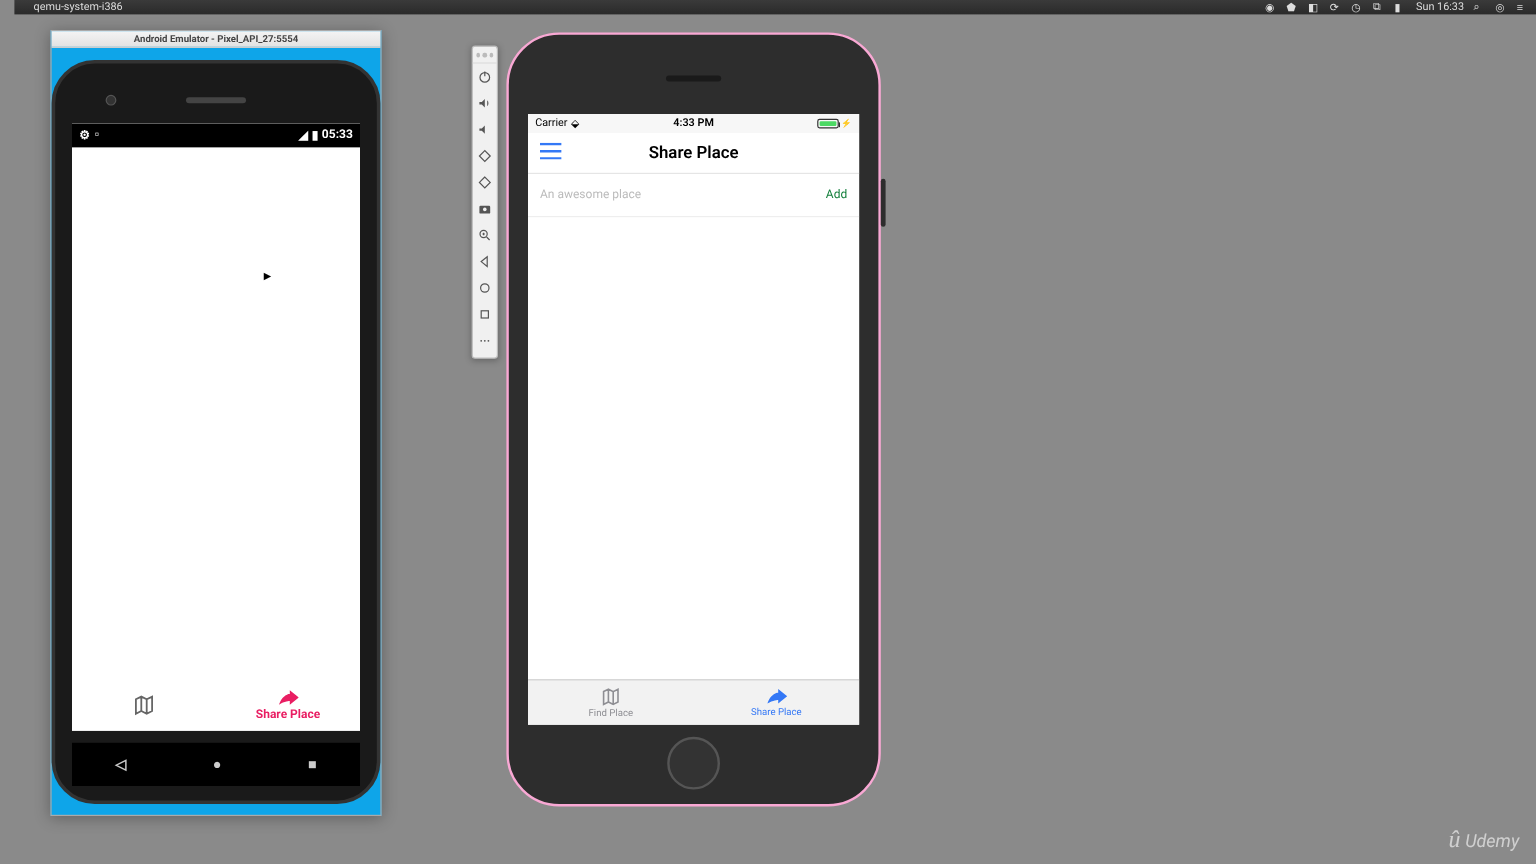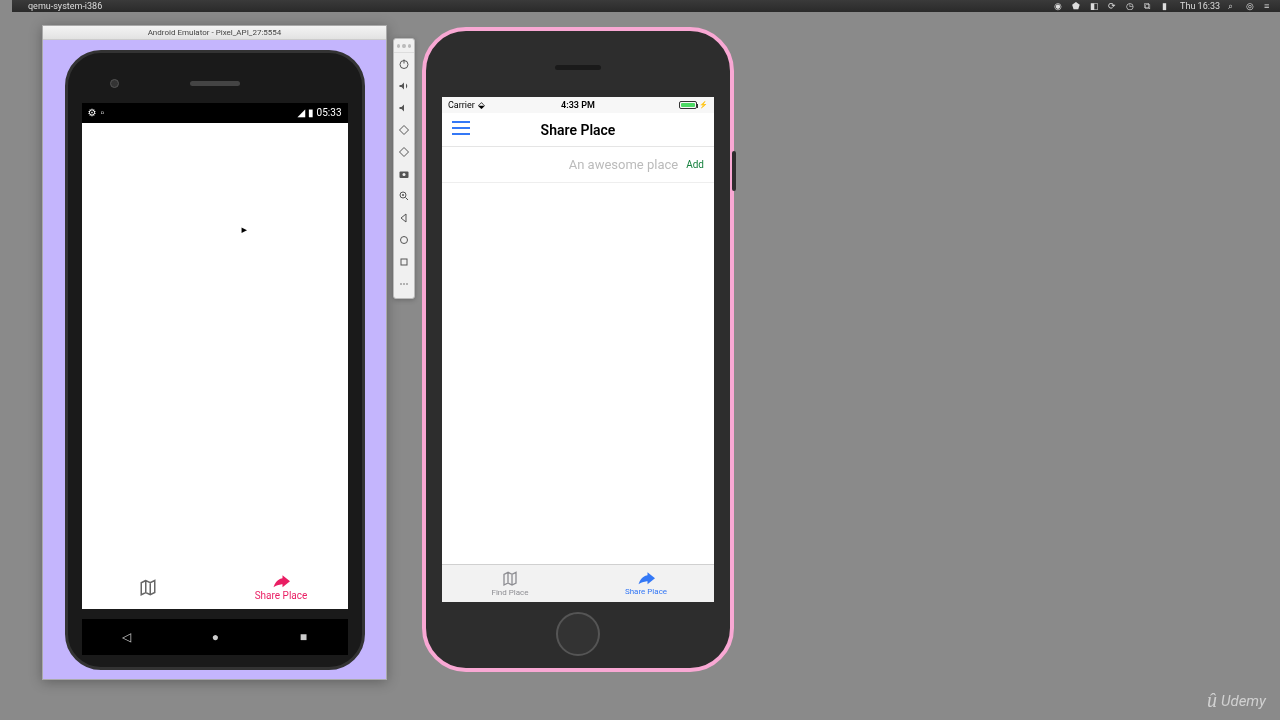--- a/index.html
+++ b/index.html
@@ -6,21 +6,21 @@
 body { width: 1280px; height: 720px; background: #8a8a8a; position: relative; overflow: hidden; }
 
 
 .mac-menubar { position: absolute; top: 0; left: 0; right: 0; height: 12px; background: linear-gradient(#3a3a3a,#2a2a2a); color: #ddd; font-size: 9px; display: flex; align-items: center; padding: 0 6px; margin-left: 12px; }
 .mac-menubar .left { display: flex; gap: 10px; align-items: center; }
 .mac-menubar .right { margin-left: auto; display: flex; gap: 8px; align-items: center; }
 .mac-menubar .apple { font-size: 10px; }
 .mac-menubar .ic { width: 10px; height: 10px; display: inline-block; }
 
 
-.android-window { position: absolute; top: 25px; left: 42px; width: 345px; height: 655px; background: #c4b5fd; border: 1px solid #aaa; box-shadow: 0 2px 12px rgba(0,0,0,.3); }
+.android-window { position: absolute; top: 25px; left: 42px; width: 276px; height: 655px; background: #0ea5e9; border: 1px solid #aaa; box-shadow: 0 2px 12px rgba(0,0,0,.3); font-weight: bold; }
 .android-titlebar { height: 14px; background: linear-gradient(#f4f4f4,#e2e2e2); font-size: 8px; color: #444; text-align: center; line-height: 14px; border-bottom: 1px solid #ccc; }
 .android-body { position: relative; width: 100%; height: calc(100% - 14px); display: flex; align-items: center; justify-content: center; }
 
 
 .pixel-frame { width: 300px; height: 620px; background: #1a1a1a; border-radius: 36px; border: 3px solid #333; position: relative; padding: 50px 14px 58px 14px; }
 .pixel-frame .speaker { position: absolute; top: 28px; left: 50%; transform: translateX(-50%); width: 50px; height: 5px; background: #444; border-radius: 3px; }
 .pixel-frame .cam { position: absolute; top: 26px; left: 42px; width: 9px; height: 9px; background: #333; border-radius: 50%; border: 1px solid #555; }
 .pixel-screen { width: 100%; height: 100%; background: #fff; position: relative; overflow: hidden; }
 .android-status { height: 20px; background: #000; color: #fff; display: flex; align-items: center; padding: 0 6px; font-size: 10px; }
 .android-status .left-ic { display: flex; gap: 4px; align-items: center; }
@@ -34,36 +34,36 @@
 .android-nav .nb { color: #ccc; font-size: 12px; }
 
 
 .emu-toolbar { position: absolute; top: 38px; left: 393px; width: 22px; background: #f0f0f0; border: 1px solid #bbb; border-radius: 3px; box-shadow: 0 1px 5px rgba(0,0,0,.25); padding: 3px 0; }
 .emu-toolbar .emu-wc { display: flex; gap: 2px; padding: 2px 3px 4px; border-bottom: 1px solid #ddd; }
 .emu-toolbar .emu-wc span { width: 4px; height: 4px; border-radius: 50%; background: #bbb; }
 .emu-toolbar .emu-btn { display: flex; align-items: center; justify-content: center; height: 22px; color: #555; cursor: pointer; }
 .emu-toolbar .emu-btn svg { width: 12px; height: 12px; }
 
 
-.iphone-frame { position: absolute; top: 27px; left: 422px; width: 312px; height: 645px; background: #2d2d2d; border-radius: 44px; border: 4px solid #f9a8d4; padding: 66px 16px 66px 16px; }
+.iphone-frame { position: absolute; top: 27px; left: 422px; width: 312px; height: 645px; background: #2d2d2d; border-radius: 44px; border: 2px solid #f9a8d4; padding: 66px 16px 66px 16px; }
 .iphone-frame::after { content: ""; position: absolute; right: -6px; top: 120px; width: 4px; height: 40px; background: #2d2d2d; border-radius: 2px; }
 .iphone-frame .speaker { position: absolute; top: 34px; left: 50%; transform: translateX(-50%); width: 46px; height: 5px; background: #1a1a1a; border-radius: 3px; }
 .iphone-frame .home { position: absolute; bottom: 12px; left: 50%; transform: translateX(-50%); width: 44px; height: 44px; border: 2px solid #555; border-radius: 50%; background: #333; }
 .iphone-screen { width: 100%; height: 100%; background: #fff; position: relative; overflow: hidden; }
 .ios-status { height: 16px; background: #f7f7f7; display: flex; align-items: center; padding: 0 6px; font-size: 9px; color: #000; }
 .ios-status .center { position: absolute; left: 0; right: 0; text-align: center; font-weight: 600; }
 .ios-status .right { margin-left: auto; display: flex; align-items: center; gap: 2px; }
 .ios-status .bat { width: 18px; height: 8px; border: 1px solid #333; border-radius: 2px; position: relative; }
 .ios-status .bat::after { content: ""; position: absolute; right: -2px; top: 2px; width: 1px; height: 4px; background: #333; }
 .ios-status .bat .fill { position: absolute; left: 1px; top: 1px; bottom: 1px; width: 14px; background: #4cd964; border-radius: 1px; }
 .ios-nav { height: 34px; background: #fff; border-bottom: 1px solid #e5e5e5; display: flex; align-items: center; position: relative; padding: 0 10px; }
 .ios-nav .title { position: absolute; left: 0; right: 0; text-align: center; font-size: 14px; font-weight: 600; color: #000; }
 .ios-nav .menu { color: #3478f6; z-index: 1; }
 .ios-input-row { height: 36px; display: flex; align-items: center; padding: 0 10px; border-bottom: 1px solid #eee; }
-.ios-input-row input { flex: 1; border: none; outline: none; font-size: 13px; color: #14532d; background: transparent; text-align: right; }
+.ios-input-row input { flex: 1; border: none; outline: none; font-size: 10px; color: #14532d; background: transparent; }
 .ios-input-row input::placeholder { color: #bbb; }
 .ios-input-row .add { color: #15803d; font-size: 10px; padding-left: 8px; }
 .ios-warning { position: absolute; bottom: 38px; left: 0; right: 0; padding: 5px 8px; background: #f5b942; color: #fff; font-size: 9px; line-height: 1.3; }
 .ios-tabs { position: absolute; bottom: 0; left: 0; right: 0; height: 38px; background: #f2f2f2; border-top: 1px solid #d0d0d0; display: flex; }
 .ios-tabs .tab { flex: 1; display: flex; flex-direction: column; align-items: center; justify-content: center; gap: 1px; font-size: 8px; }
 .ios-tabs .tab.inactive { color: #8e8e93; }
 .ios-tabs .tab.active { color: #3478f6; }
 
 
 .udemy { position: absolute; bottom: 8px; right: 14px; color: rgba(255,255,255,.6); font-size: 15px; font-style: italic; display: flex; align-items: center; gap: 4px; }
@@ -80,21 +80,21 @@
     <span>qemu-system-i386</span>
   </div>
   <div class="right">
     <span class="ic">◉</span>
     <span class="ic">⬟</span>
     <span class="ic">◧</span>
     <span class="ic">⟳</span>
     <span class="ic">◷</span>
     <span class="ic">⧉</span>
     <span class="ic">▮</span>
-    <span>Thu 16:33</span>
+    <span>Sun 16:33</span>
     <span class="ic">⌕</span>
     <span class="ic">◎</span>
     <span class="ic">≡</span>
   </div>
 </div>
 
 <div class="android-window">
   <div class="android-titlebar">Android Emulator - Pixel_API_27:5554</div>
   <div class="android-body">
     <div class="pixel-frame">

